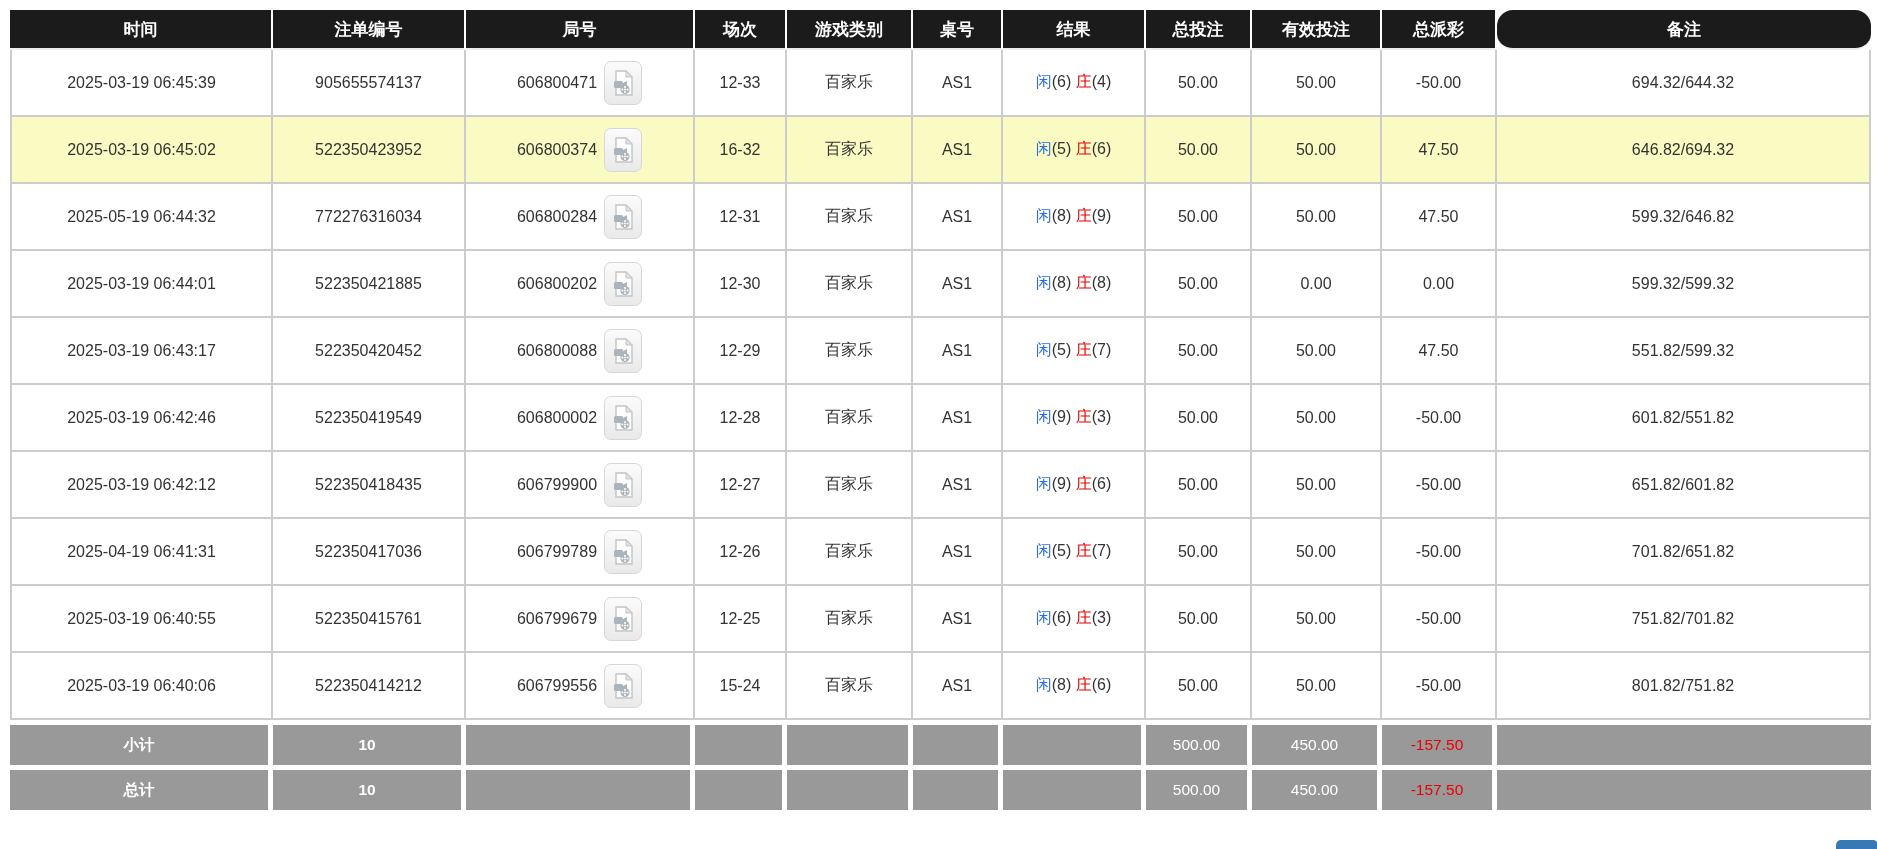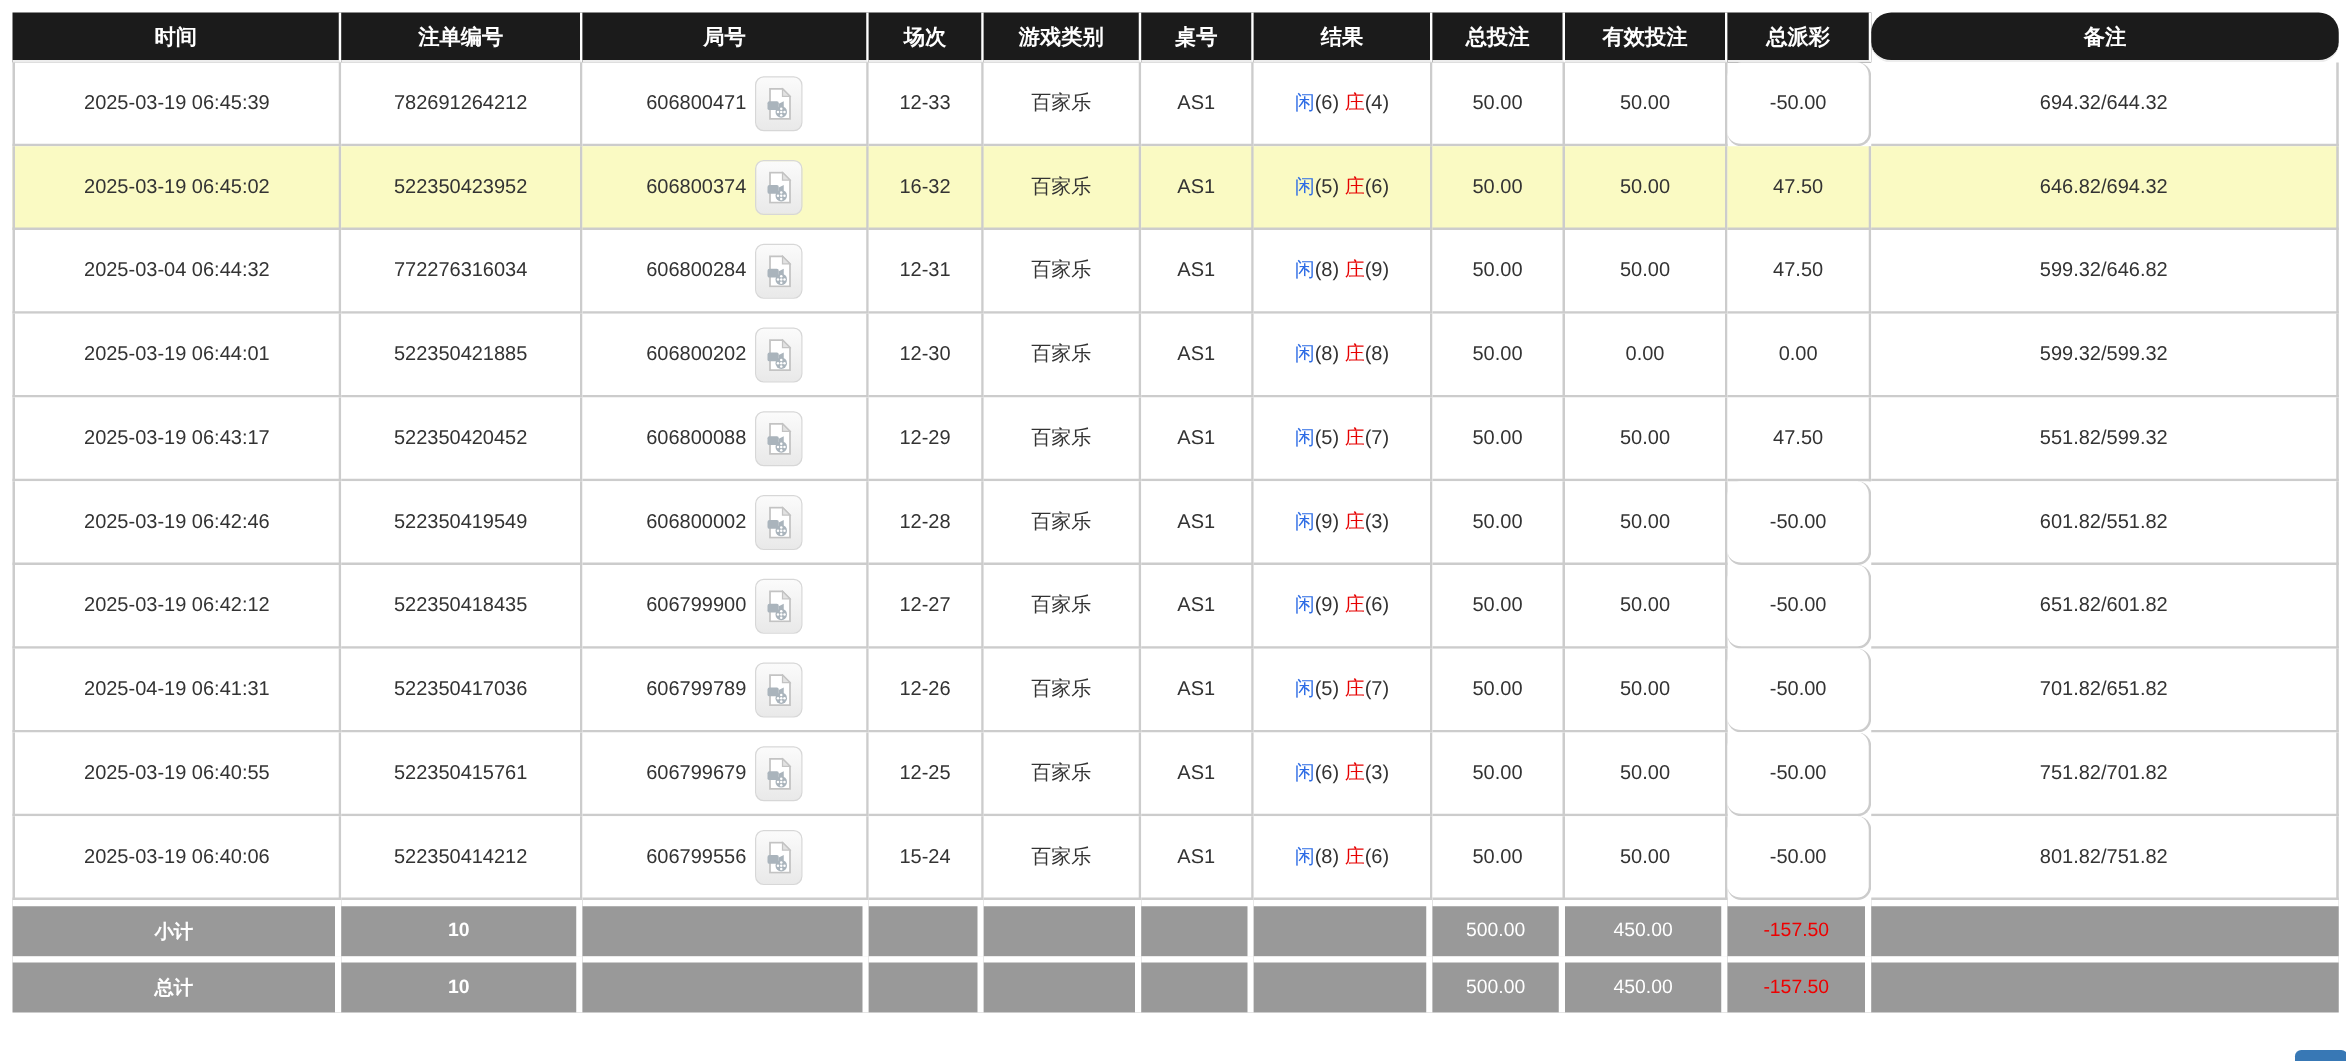--- a/index.html
+++ b/index.html
@@ -55,21 +55,21 @@
     vertical-align:middle;
     border-right:2px solid var(--grid-line);
     border-bottom:2px solid var(--grid-line);
     padding:0 4px;
     overflow:hidden;
     white-space:nowrap;
   }
   tr.record-row td.data:first-child{border-left:2px solid var(--grid-line);}
   tr.hl td.data{background:var(--highlight-yellow);}
   .blue{color:var(--accent-blue);}
-  .red{color:var(--loss-red);border-radius:11px;}
+  .red{color:var(--loss-red);}
   .banker{color:var(--banker-red);}
   .player{color:var(--accent-blue);}
   .round-wrap{display:inline-flex;align-items:center;gap:7px;}
   .video-btn{
     display:inline-flex;align-items:center;justify-content:center;
     width:36px;height:42px;
     background:linear-gradient(#fbfbfb,#e9e9e9);
     border:1px solid #d7d7d7;
     border-radius:7px;
     cursor:pointer;
@@ -128,21 +128,21 @@
         <th>结果</th>
         <th>总投注</th>
         <th>有效投注</th>
         <th>总派彩</th>
         <th>备注</th>
       </tr>
     </thead>
     <tbody>
         <tr class="record-row">
           <td class="data">2025-03-19 06:45:39</td>
-          <td class="data">782691264212</td>
+          <td class="data">905655574137</td>
           <td class="data"><span class="round-wrap">
               <span>606800471</span>
               <span class="video-btn">
                 <svg width="22" height="26" viewBox="0 0 22 26">
                   <path d="M4 1 h10 l6 6 v18 h-16 z" fill="#ffffff" stroke="#c3c3c3" stroke-width="1.4"></path>
                   <path d="M14 1 l6 6 h-6 z" fill="#e2e2e2" stroke="#c3c3c3" stroke-width="1"></path>
                   <rect x="2" y="11" width="9" height="7" rx="1.5" fill="#aab4bc"></rect>
                   <path d="M11 13 l4 -2 v7 l-4 -2 z" fill="#aab4bc"></path>
                   <circle cx="13" cy="19.5" r="4.6" fill="#aab4bc"></circle>
                   <circle cx="13" cy="19.5" r="1" fill="#ffffff"></circle>
@@ -185,21 +185,21 @@
           <td class="data">16-32</td>
           <td class="data">百家乐</td>
           <td class="data">AS1</td>
           <td class="data"><span class="player">闲</span><span>(5) </span><span class="banker">庄</span><span>(6)</span></td>
           <td class="data blue">50.00</td>
           <td class="data">50.00</td>
           <td class="data">47.50</td>
           <td class="data">646.82/694.32</td>
         </tr>
         <tr class="record-row">
-          <td class="data">2025-03-04 06:44:32</td>
+          <td class="data">2025-05-19 06:44:32</td>
           <td class="data">772276316034</td>
           <td class="data"><span class="round-wrap">
               <span>606800284</span>
               <span class="video-btn">
                 <svg width="22" height="26" viewBox="0 0 22 26">
                   <path d="M4 1 h10 l6 6 v18 h-16 z" fill="#ffffff" stroke="#c3c3c3" stroke-width="1.4"></path>
                   <path d="M14 1 l6 6 h-6 z" fill="#e2e2e2" stroke="#c3c3c3" stroke-width="1"></path>
                   <rect x="2" y="11" width="9" height="7" rx="1.5" fill="#aab4bc"></rect>
                   <path d="M11 13 l4 -2 v7 l-4 -2 z" fill="#aab4bc"></path>
                   <circle cx="13" cy="19.5" r="4.6" fill="#aab4bc"></circle>

